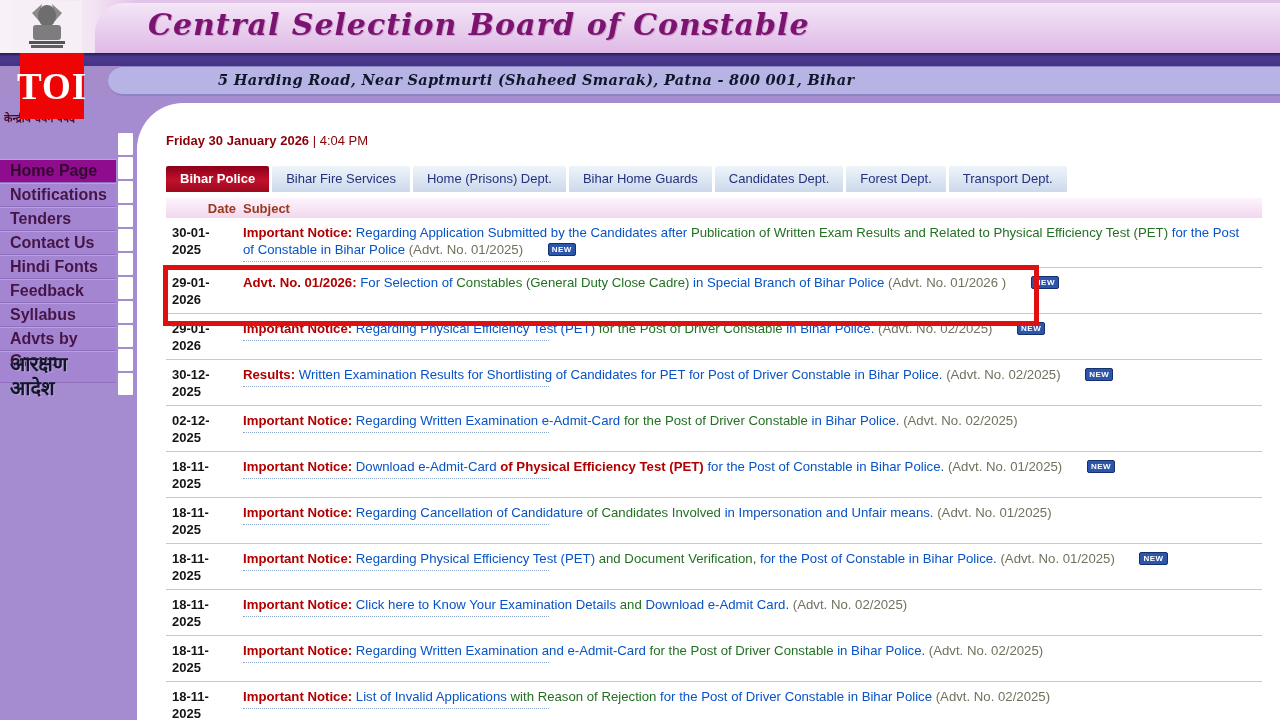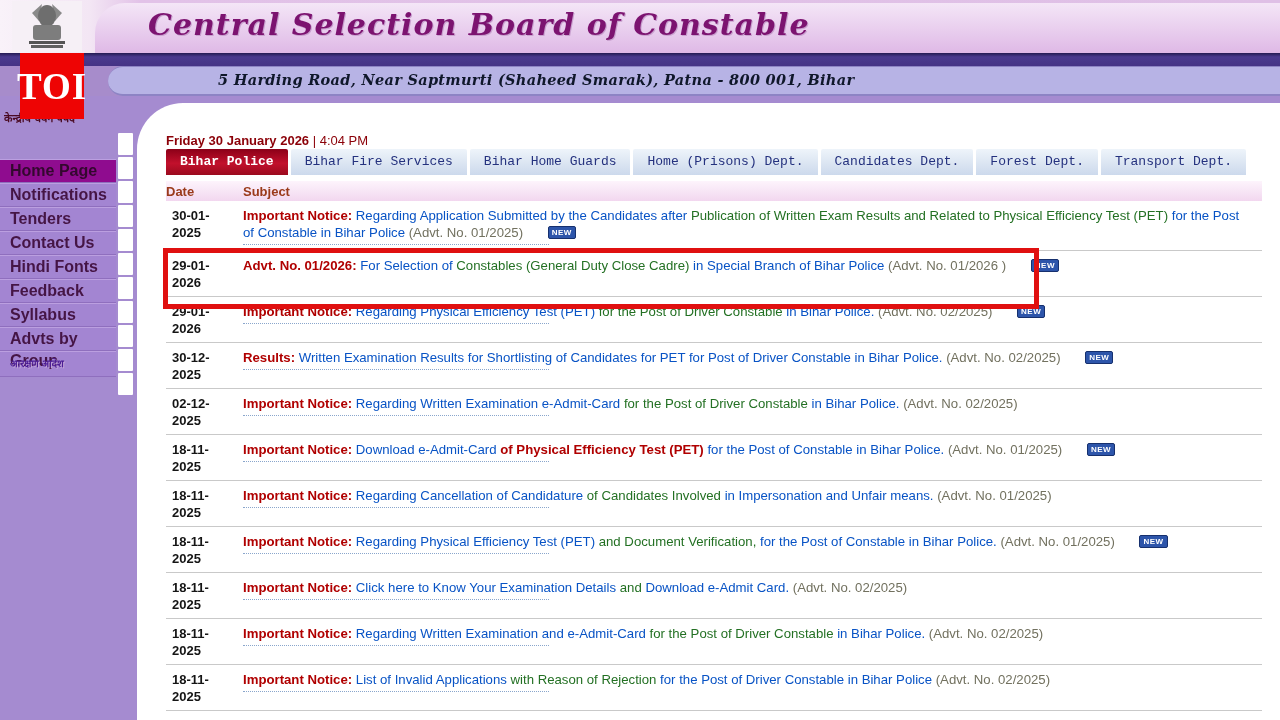--- a/index.html
+++ b/index.html
@@ -36,38 +36,38 @@
   
   .ticks { position:absolute; left:118px; top:37px; width:15px; }
   .tick { width:15px; height:22px; background:#ffffff; margin-bottom:2px; border-radius:1px; }
 
   
   .sidebar-menu { position:absolute; left:0; top:63px; width:116px; }
   .menu-item { height:24px; background:#a385d2; border-top:1px solid #bb9fe0;
     border-bottom:1px solid #8f6fbe; color:#451545; font-weight:bold; font-size:16px;
     line-height:22px; padding-left:10px; cursor:pointer; }
   .menu-item.active { background:#8f0c8f; color:#33082e; }
-  .menu-item.hindi { font-size:10px; color:#4c1d95; height:26px; line-height:24px;
+  .menu-item.hindi { font-size:20px; color:#0f172a; height:32px; line-height:24px;
     text-shadow:1px 1px 0 #c3a4d8; }
 
   
   .panel-inner { position:absolute; inset:0; padding:30px 18px 0 29px; }
   .date-line { font-size:13px; font-weight:bold; color:#8b0008; height:16px; }
   .date-line .time { font-weight:normal; }
 
-  .tabs { height:26px; display:flex;font-family:Liberation Mono, monospace; }
+  .tabs { margin-top:17px; height:26px; display:flex; }
   .tab { height:26px; padding:0 14px; margin-right:3px; font-size:13px; line-height:26px;
     color:#24317e; background:linear-gradient(#eef4fa,#ccd9ec); border-radius:2px 2px 0 0;
     cursor:pointer; white-space:nowrap; }
   .tab.active { background:linear-gradient(#8b0018,#c2102c 55%,#9b0a1e);
     color:#ffffff; font-weight:bold; }
 
   .table-head { margin-top:6px; height:20px; display:flex; align-items:center;
     background:linear-gradient(#fdf4fc,#f2d7ef); font-size:13px; font-weight:bold; color:#9a3a1a; }
-  .h-date { width:70px; text-align:left; }
+  .h-date { width:70px; text-align:right; }
   .h-subject { flex:1; padding-left:7px; }
 
   .rows { }
   .row { display:flex; border-bottom:1px solid #c9c9c9; padding:6px 0 5px 0; position:relative; }
   .row.yellow { background:#ffffff; }
   .row.white { background:#ffffff; }
   .cell-date { width:70px; flex:none; font-size:13px; font-weight:bold; color:#151515;
     padding-left:6px; line-height:17px; }
   .cell-subject { flex:1; font-size:13.2px; line-height:17px; padding-left:7px; padding-right:10px; cursor:pointer; }
   .seg-red  { color:#b00000; font-weight:bold; }
@@ -147,22 +147,22 @@
       </div>
 
     <div class="main-panel" style="background:transparent;">
       <div class="panel-inner">
 
         <div class="date-line"><span>Friday 30 January 2026</span><span class="time"> | </span><span class="time">4:04 PM</span></div>
 
         <div class="tabs">
             <div class="tab active">Bihar Police</div>
             <div class="tab">Bihar Fire Services</div>
+            <div class="tab">Home (Prisons) Dept.</div>
             <div class="tab">Bihar Home Guards</div>
-            <div class="tab">Home (Prisons) Dept.</div>
             <div class="tab">Candidates Dept.</div>
             <div class="tab">Forest Dept.</div>
             <div class="tab">Transport Dept.</div>
           </div>
 
         <div class="table-head">
           <div class="h-date">Date</div>
           <div class="h-subject">Subject</div>
         </div>
 

